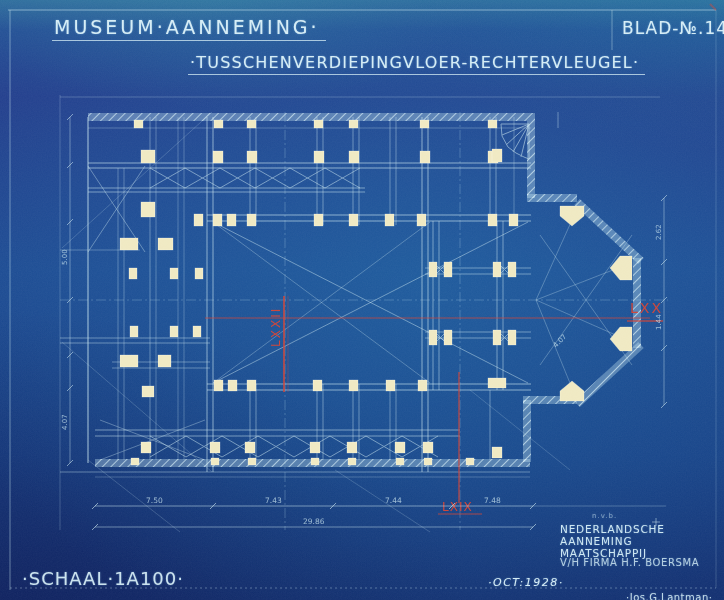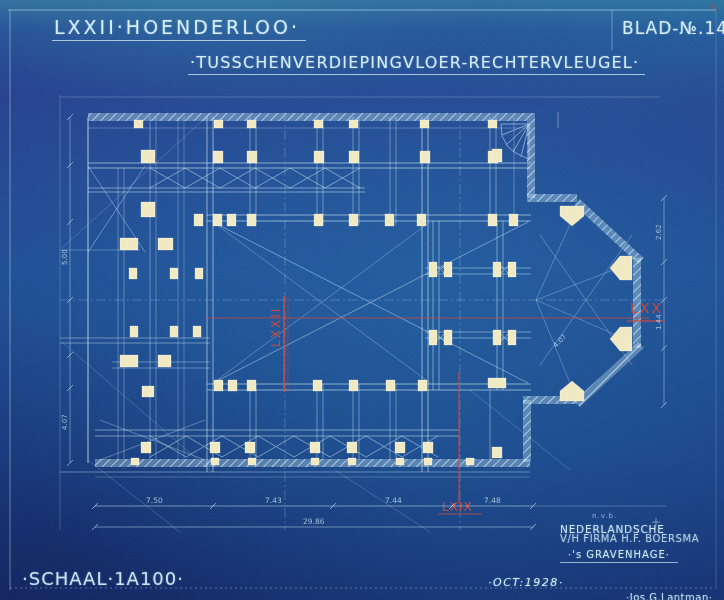--- a/index.html
+++ b/index.html
@@ -363,27 +363,27 @@
       <text class="dimtxt" font-size="7" transform="translate(67,265) rotate(-90)">5.00</text>
       <text class="dimtxt" font-size="7" transform="translate(67,430) rotate(-90)">4.07</text>
       <text class="dimtxt" font-size="7" transform="translate(661,240) rotate(-90)">2.62</text>
       <text class="dimtxt" font-size="7" transform="translate(661,330) rotate(-90)">1.44</text>
       <text class="dimtxt" font-size="7" transform="translate(556,348) rotate(-45)">4.07</text>
     </g>
 
     <rect x="0" y="0" width="724" height="600" filter="url(#grain)"></rect>
   </svg>
 
-  <div class="txt title"><span class="ul">LXXII·HOENDERLOO·</span></div>
+  <div class="txt title"><span class="ul">MUSEUM·AANNEMING·</span></div>
   <div class="txt sheetno">BLAD-№.14.</div>
   <div class="txt drawtitle"><span class="ul">·TUSSCHENVERDIEPINGVLOER-RECHTERVLEUGEL·</span></div>
 
   <div class="txt scale">·SCHAAL·1A100·</div>
   <div class="txt stamp">n.v.b.</div>
   <div class="company">
     <div class="l1">NEDERLANDSCHE</div>
+    <div class="l2">AANNEMING MAATSCHAPPIJ</div>
     <div class="l3">V/H FIRMA H.F. BOERSMA</div>
-    <div><span class="l4">·'s GRAVENHAGE·</span></div>
   </div>
   <div class="txt datetxt">·OCT:1928·</div>
   <div class="txt sig">·Jos.G.Lantman·</div>
 
 </div>
 
 </body></html>

